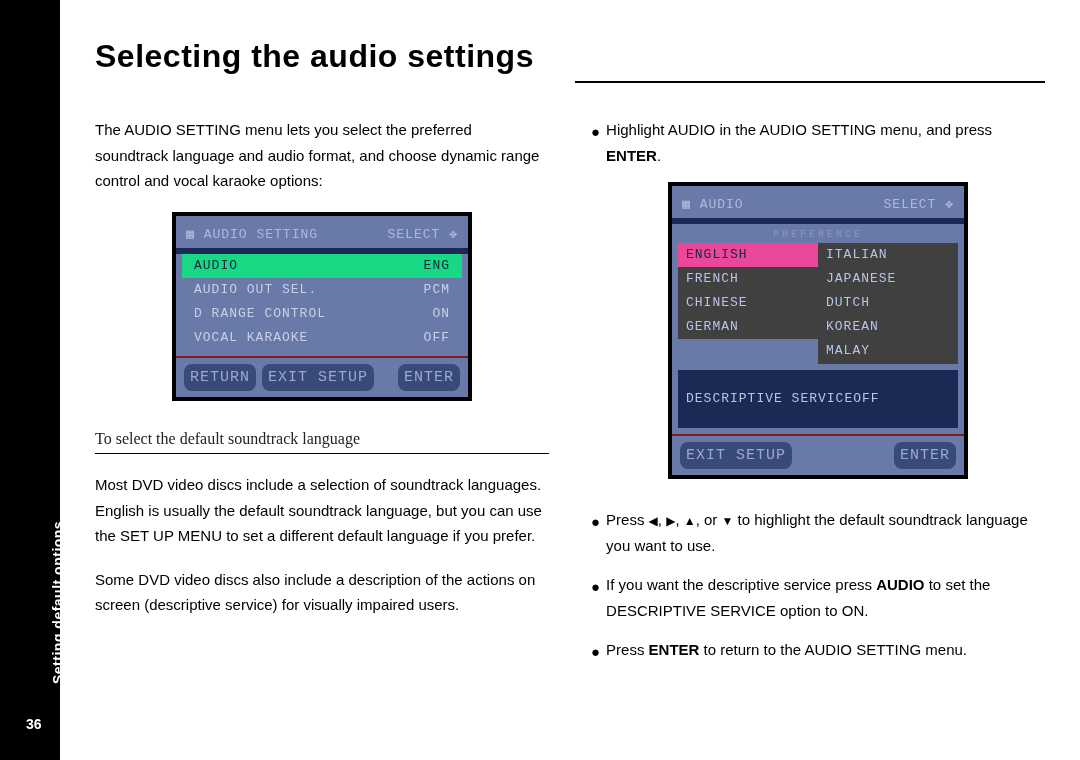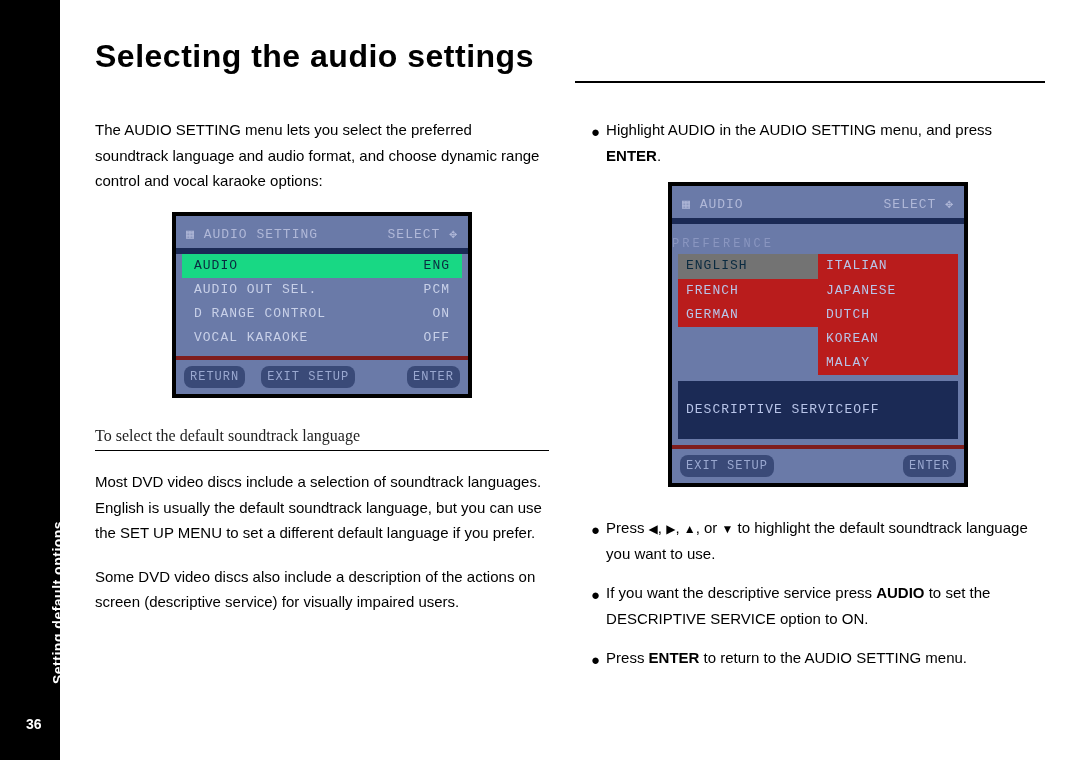--- a/index.html
+++ b/index.html
@@ -97,34 +97,34 @@
   }
   .osd-header .ico { color: #b0b8d8; }
   .osd-body { padding: 0 6px; }
   .osd-row {
     display: flex; justify-content: space-between;
     padding: 1px 12px;
   }
   .osd-row.sel { background: #18d884; color: #0a2a40; }
   .osd-foot {
     margin-top: 6px;
-    border-top: 4px solid #7f1d1d;
+    border-top: 2px solid #7f1d1d;
     padding: 6px 8px 4px 8px;
-    display: flex; gap: 16px;
-    font-size: 12px;
+    display: flex; gap: 6px;
+    font-size: 15px;
   }
   .pill {
     background: #3a4a78; color: #9aa8d0;
     border-radius: 8px; padding: 1px 6px;
   }
   .osd-langs { display: flex; padding: 0 6px; }
   .lang-col { flex: 1; }
-  .lang-item { padding: 1px 8px; background: #b91c1c; color: #b8c4e8; }
-  .lang-item.sel { background: #737373; color: #0a2a40; }
-  .pref-label { font-size: 12px; text-align: left; color: #8a96c0; padding: 10px 0 0 0; letter-spacing: 3px; }
+  .lang-item { padding: 1px 8px; background: #404040; color: #b8c4e8; }
+  .lang-item.sel { background: #ec4899; color: #0a2a40; }
+  .pref-label { font-size: 10px; text-align: center; color: #8a96c0; padding: 2px 0 0 0; letter-spacing: 3px; }
   .desc-row {
     margin: 6px 6px 0 6px;
     background: #1b2a55; color: #b8c4e8;
     display: flex; justify-content: flex-start;
     padding: 18px 8px;
   }
 
   .arrow-glyph { font-family: Arial, sans-serif; font-size: 12px; }
   b { font-weight: bold; }
 </style>
@@ -194,20 +194,21 @@
       <div class="osd">
         <div class="osd-header">
           <span><span class="ico">▦</span> <span>AUDIO</span></span>
           <span><span>SELECT</span> <span class="ico">✥</span></span>
         </div>
         <div class="pref-label">PREFERENCE</div>
         <div class="osd-langs">
           <div class="lang-col" id="osd2-left">
               <div class="lang-item sel">ENGLISH</div>
               <div class="lang-item">FRENCH</div>
+              <div class="lang-item">CHINESE</div>
               <div class="lang-item">GERMAN</div>
             </div>
           <div class="lang-col" id="osd2-right">
               <div class="lang-item">ITALIAN</div>
               <div class="lang-item">JAPANESE</div>
               <div class="lang-item">DUTCH</div>
               <div class="lang-item">KOREAN</div>
               <div class="lang-item">MALAY</div>
             </div>
         </div>

